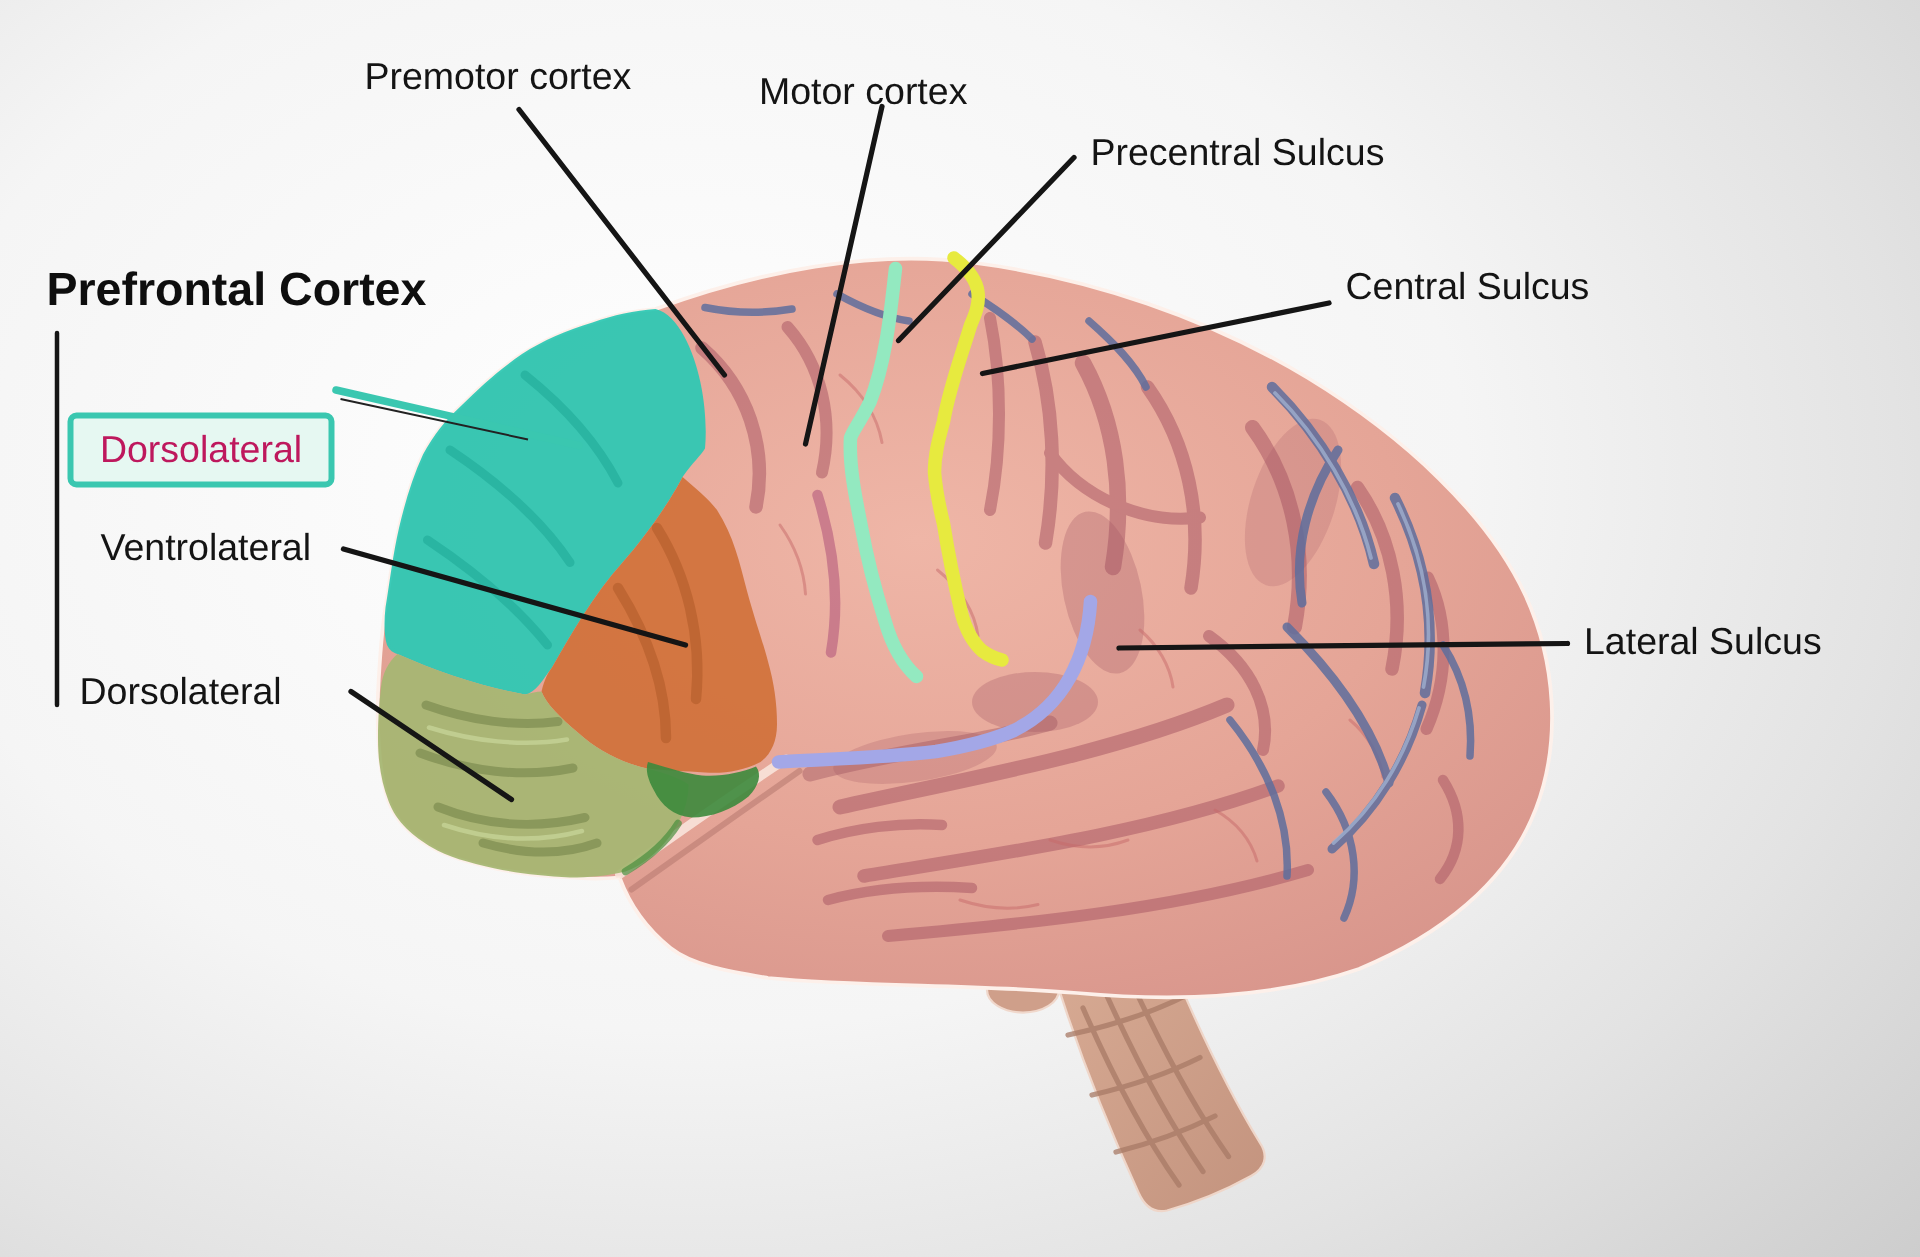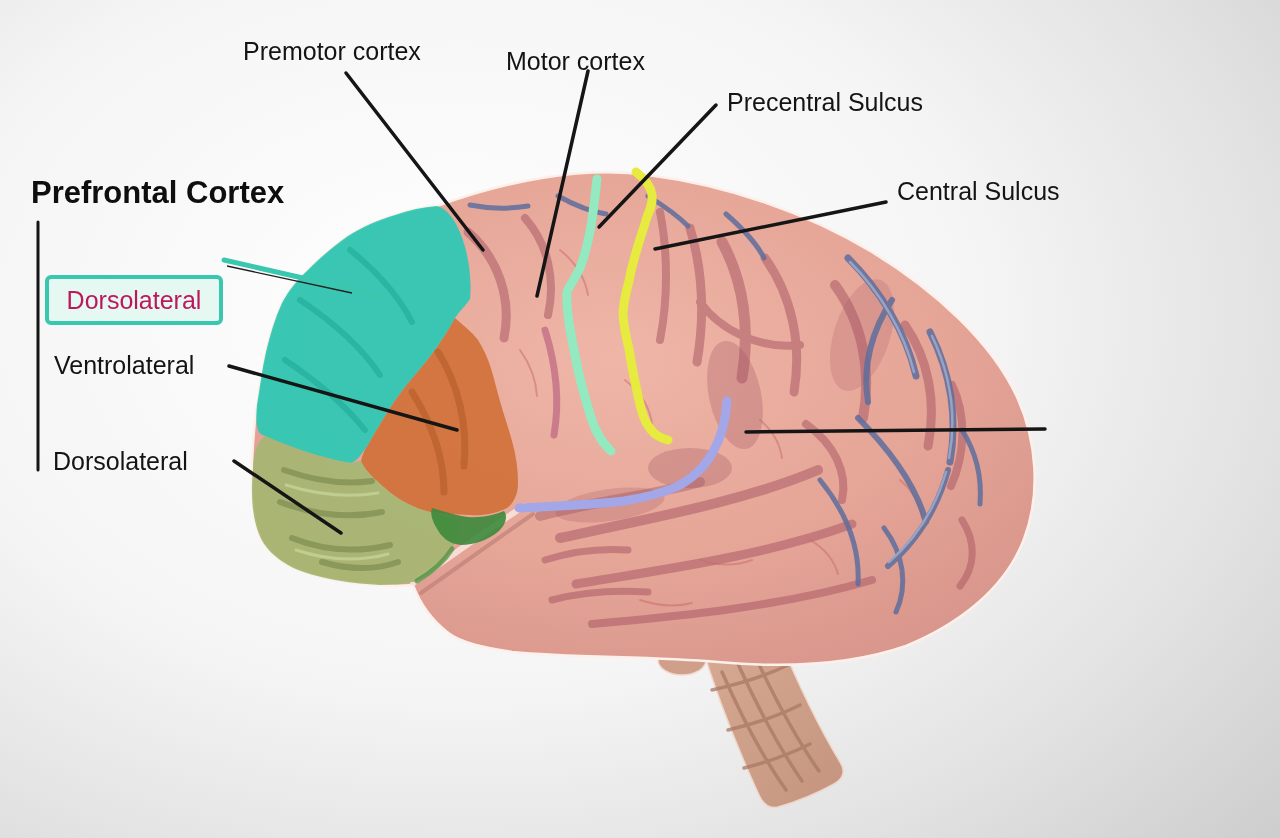--- a/index.html
+++ b/index.html
@@ -278,20 +278,21 @@
     <line x1="224" y1="260" x2="386" y2="297" stroke="#3ac7b0" stroke-width="5" stroke-linecap="round"></line>
   </g>
 </svg>
 
 <div class="title" style="left:31px;top:175px;">Prefrontal Cortex</div>
 
 <div class="lbl" style="left:243px;top:38px;text-align:right;">Premotor cortex</div>
 <div class="lbl" style="left:506px;top:48px;">Motor cortex</div>
 <div class="lbl" style="left:727px;top:89px;">Precentral Sulcus</div>
 <div class="lbl" style="left:897px;top:178px;">Central Sulcus</div>
+<div class="lbl" style="left:1056px;top:415px;">Lateral Sulcus</div>
 
 <div class="tagbox">
   <span>Dorsolateral</span>
 </div>
-<div class="lbl" style="left:54px;top:352px;">Ventrolateral</div>
+<div class="lbl" style="left:67px;top:352px;">Ventrolateral</div>
 <div class="lbl" style="left:53px;top:448px;">Dorsolateral</div>
 
 </div>
 
 </body></html>

